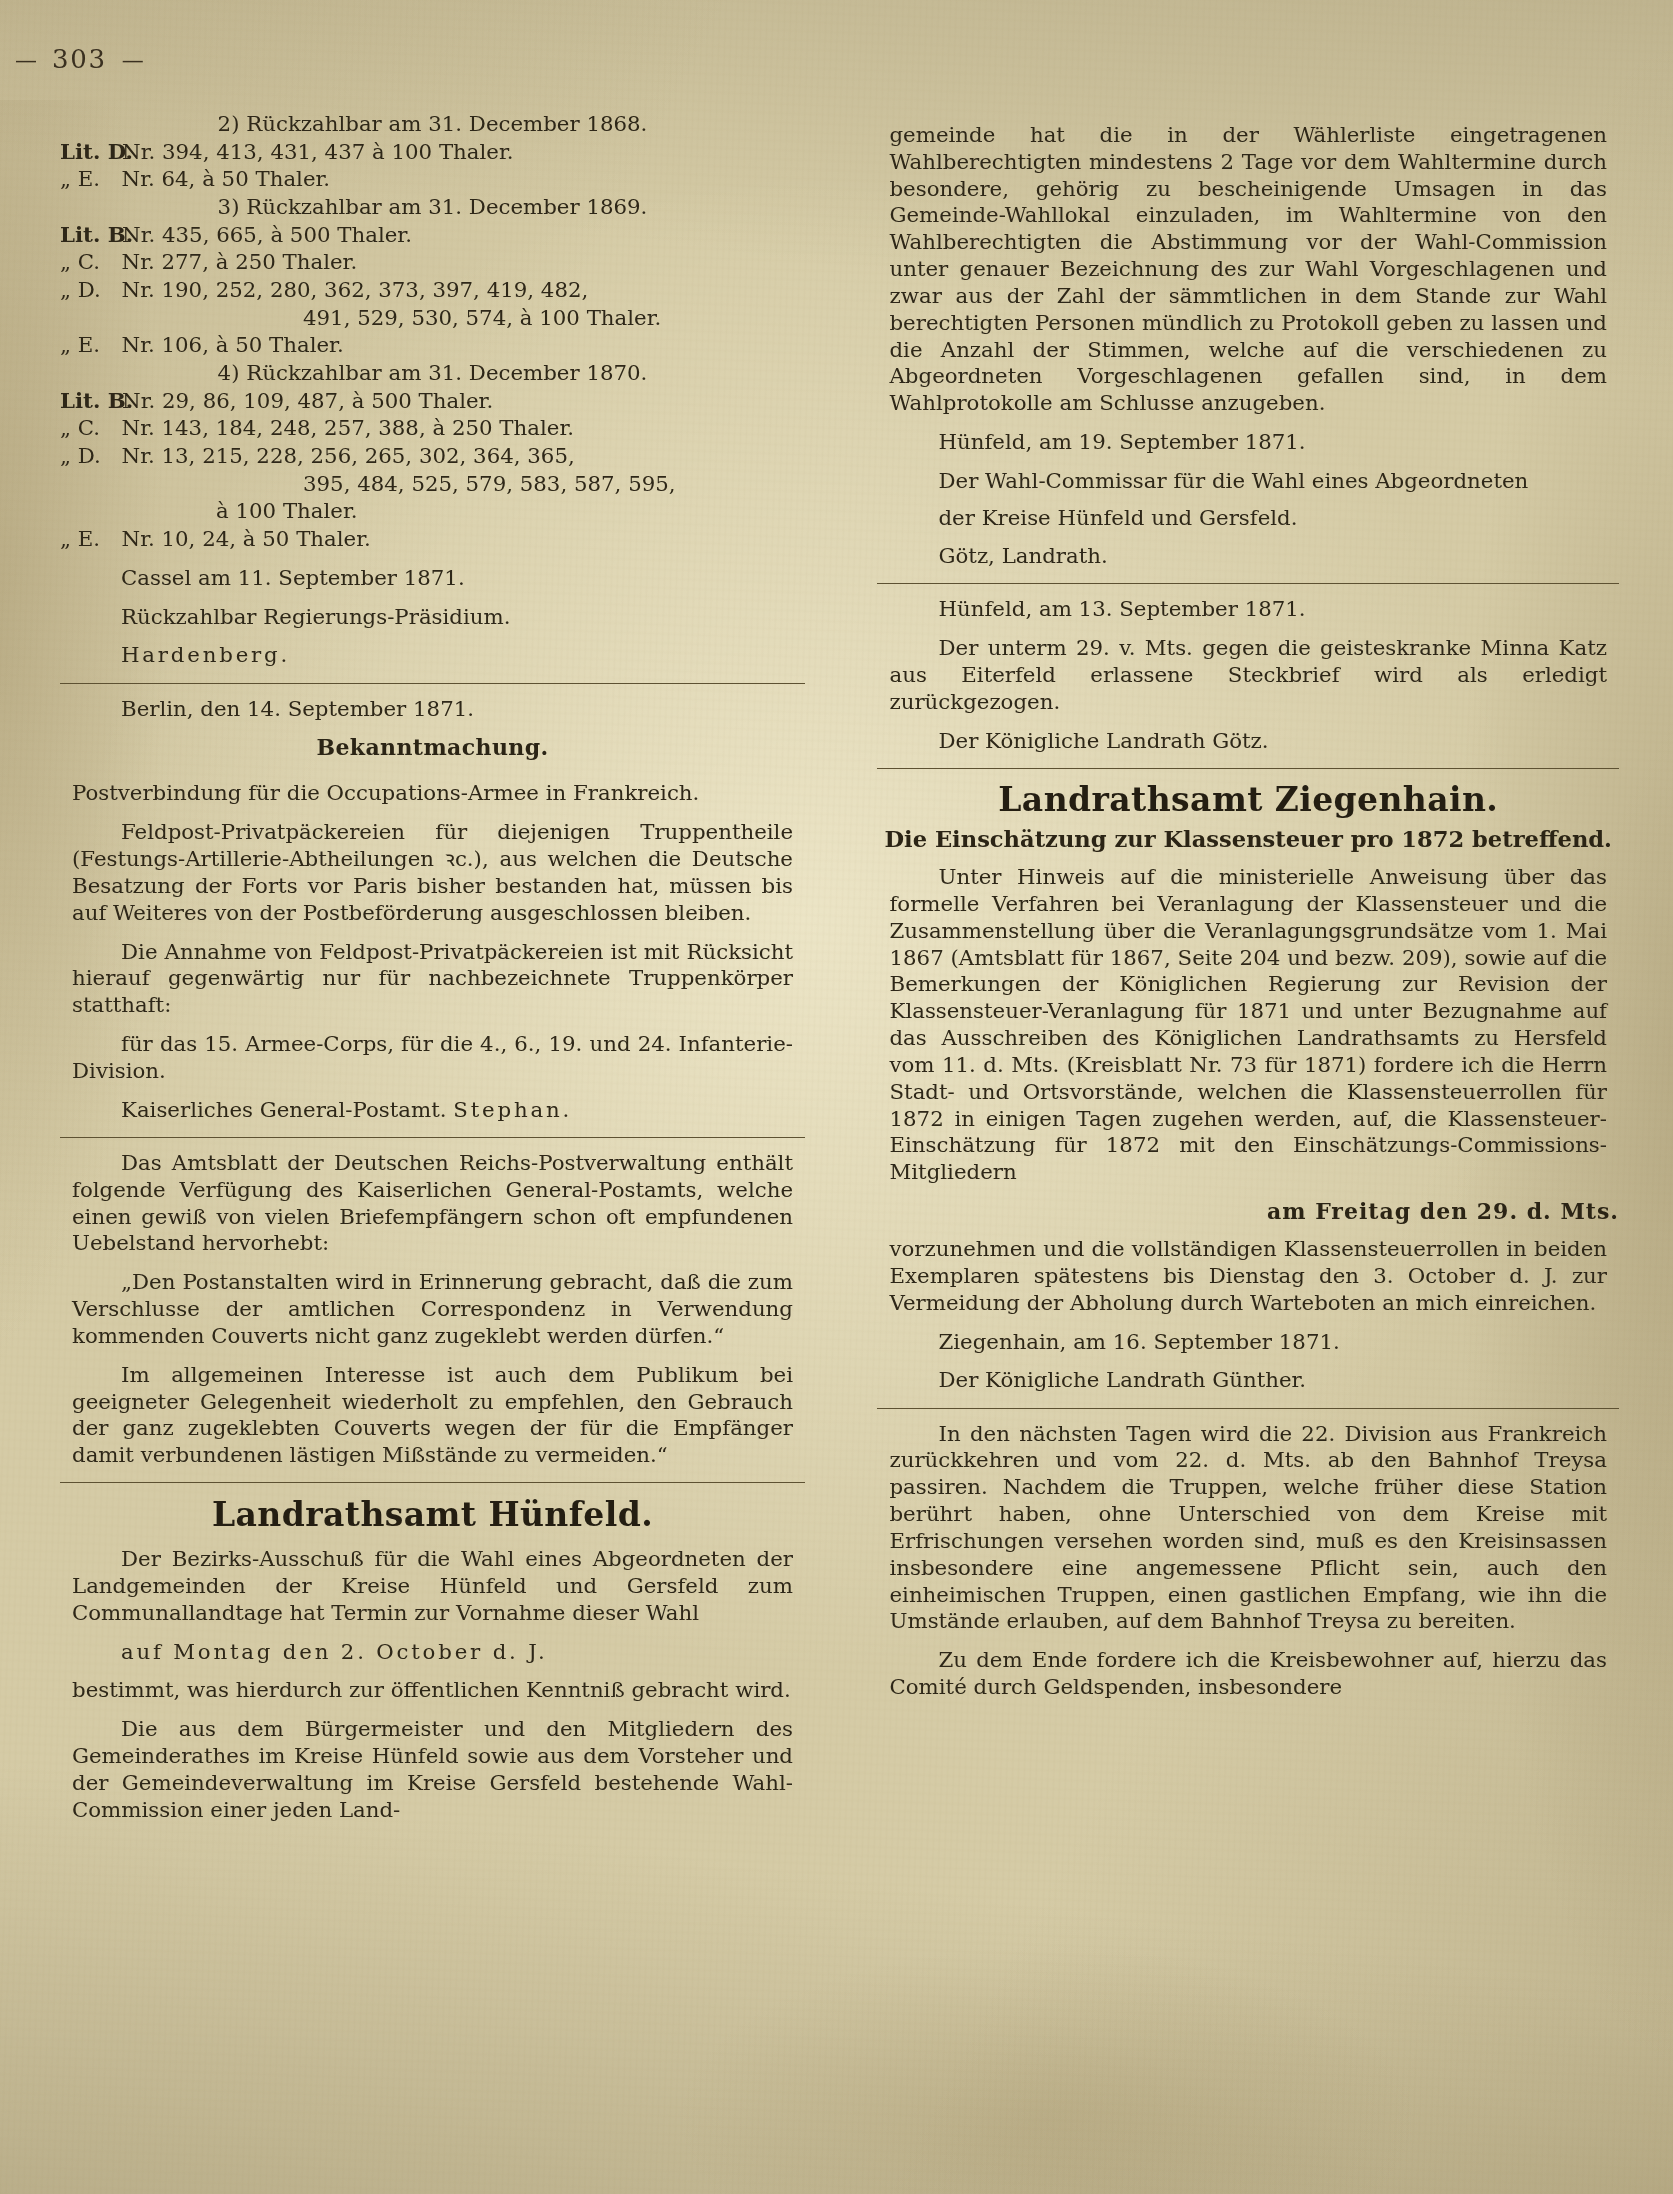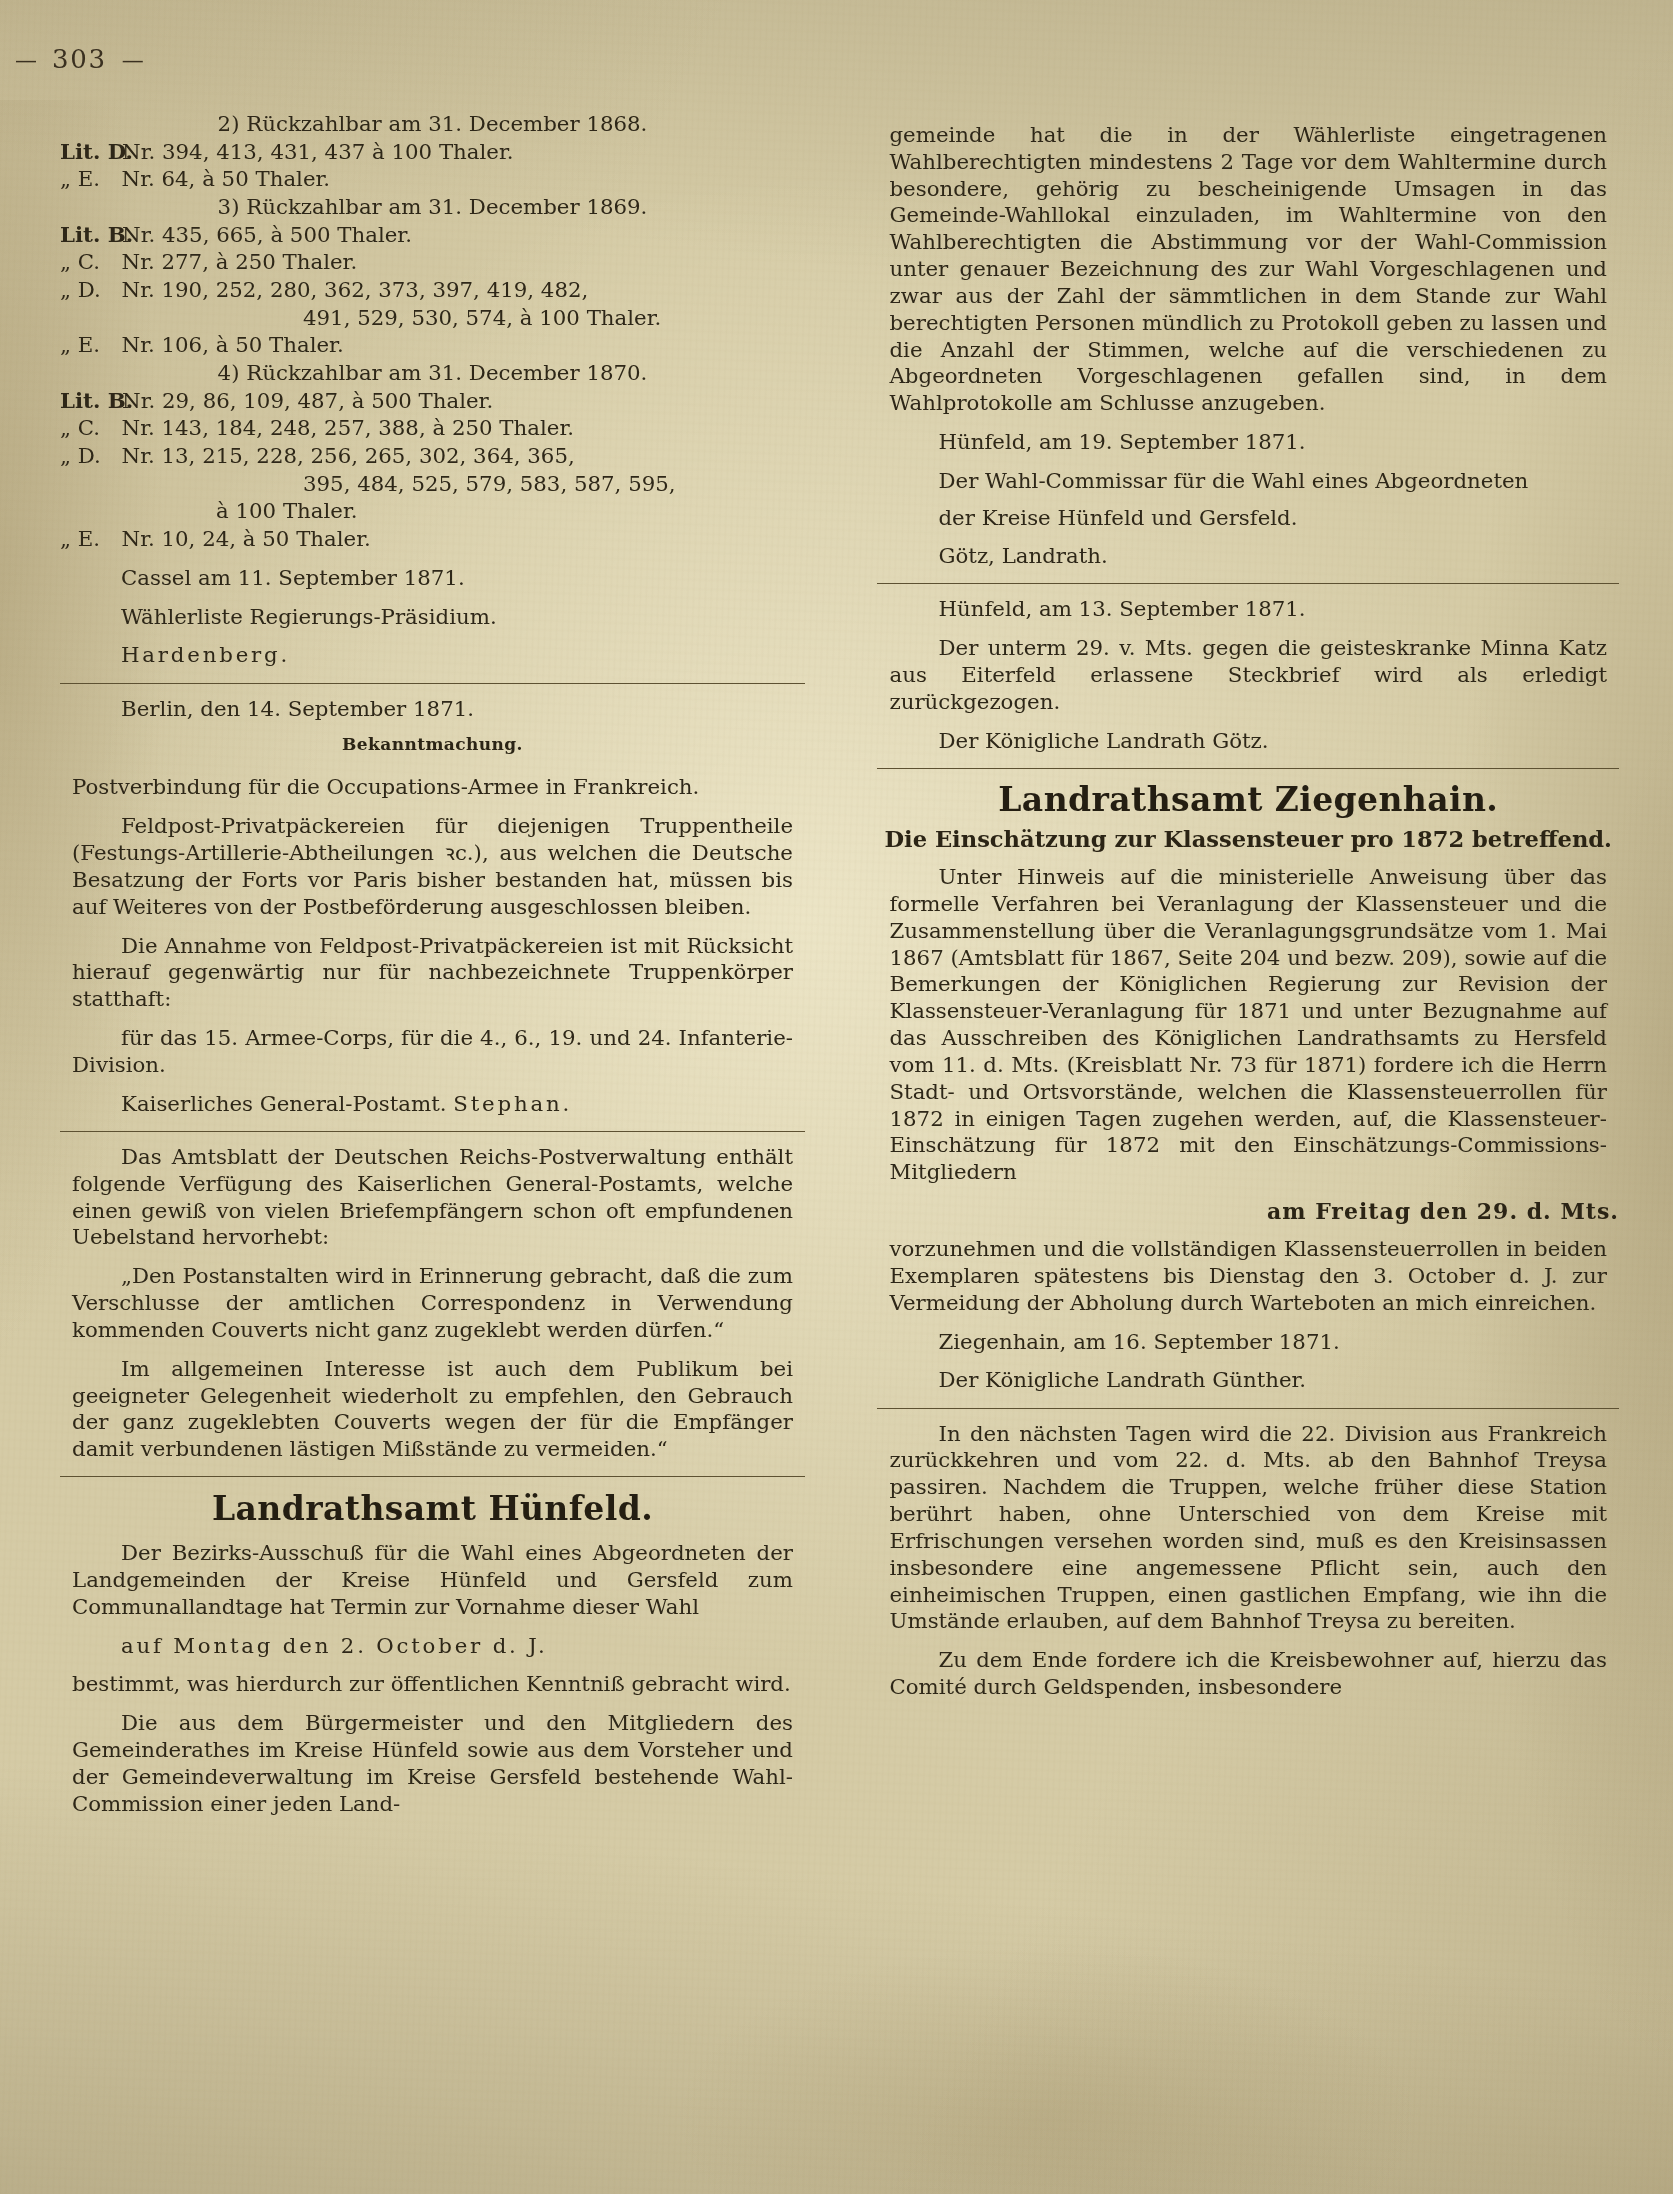--- a/index.html
+++ b/index.html
@@ -157,21 +157,21 @@
 
   hr.rule {
     border: 0;
     border-top: 1.7px solid #5d5132;
     margin: 13.4px 0 11.7px 0;
   }
 
   .sec-title {
     text-align: center;
     font-weight: bold;
-    font-size: 17px;
+    font-size: 22px;
     letter-spacing: 0.4px;
     margin: 5px 0 20px 0;
     color: #2b2415;
   }
   .big-title {
     text-align: center;
     font-weight: bold;
     font-size: 33px;
     letter-spacing: 0.4px;
     margin: 8.4px 0 6.7px 0;
@@ -230,21 +230,21 @@
         <span class="indent-head">4) Rückzahlbar am 31. December 1870.</span>
 
         <span class="bondline"><span class="lit">Lit. B.</span><span class="nrs">Nr. 29, 86, 109, 487, à 500 Thaler.</span></span>
         <span class="bondline"><span class="lit q">„   C.</span><span class="nrs">Nr. 143, 184, 248, 257, 388, à 250 Thaler.</span></span>
         <span class="bondline"><span class="lit q">„   D.</span><span class="nrs">Nr. 13, 215, 228, 256, 265, 302, 364, 365,</span></span>
         <span class="cont-line">395, 484, 525, 579, 583, 587, 595,</span>
         <span class="cont-line2">à 100 Thaler.</span>
         <span class="bondline"><span class="lit q">„   E.</span><span class="nrs">Nr. 10, 24, à 50 Thaler.</span></span>
 
         <p class="para center mt6">Cassel am 11. September 1871.</p>
-        <p class="para center">Wählerliste Regierungs-Präsidium.</p>
+        <p class="para center">Rückzahlbar Regierungs-Präsidium.</p>
         <p class="para center spaced-out">Hardenberg.</p>
       </div>
 
       <hr class="rule">
 
       <div>
         <p class="para center">Berlin, den 14. September 1871.</p>
         <div class="sec-title">Bekanntmachung.</div>
         <p class="para noind">Postverbindung für die Occupations-Armee in Frankreich.</p>
         <p class="para">Feldpost-Privatpäckereien für diejenigen Truppentheile (Festungs-Artillerie-Abtheilungen ꝛc.), aus welchen die Deutsche Besatzung der Forts vor Paris bisher bestanden hat, müssen bis auf Weiteres von der Postbeförderung ausgeschlossen bleiben.</p>

